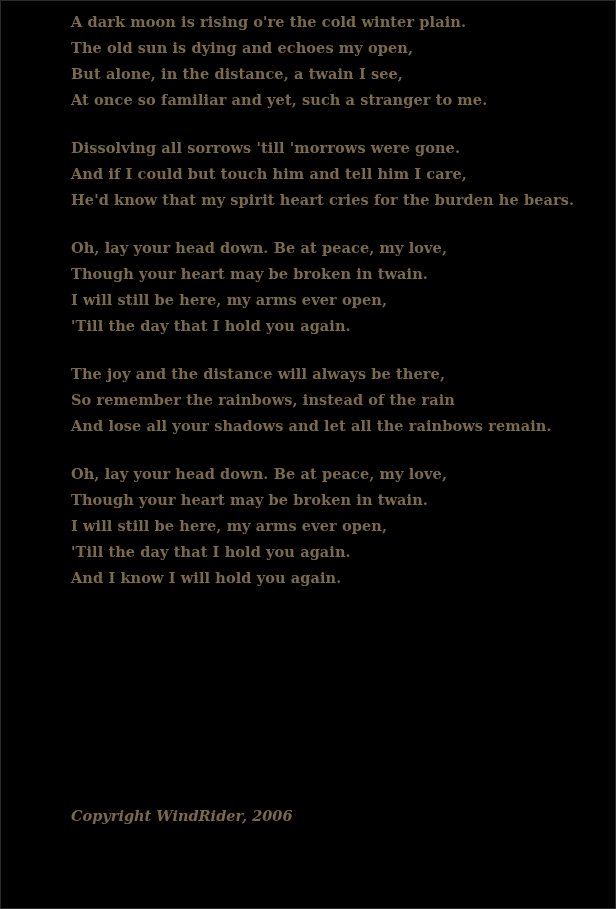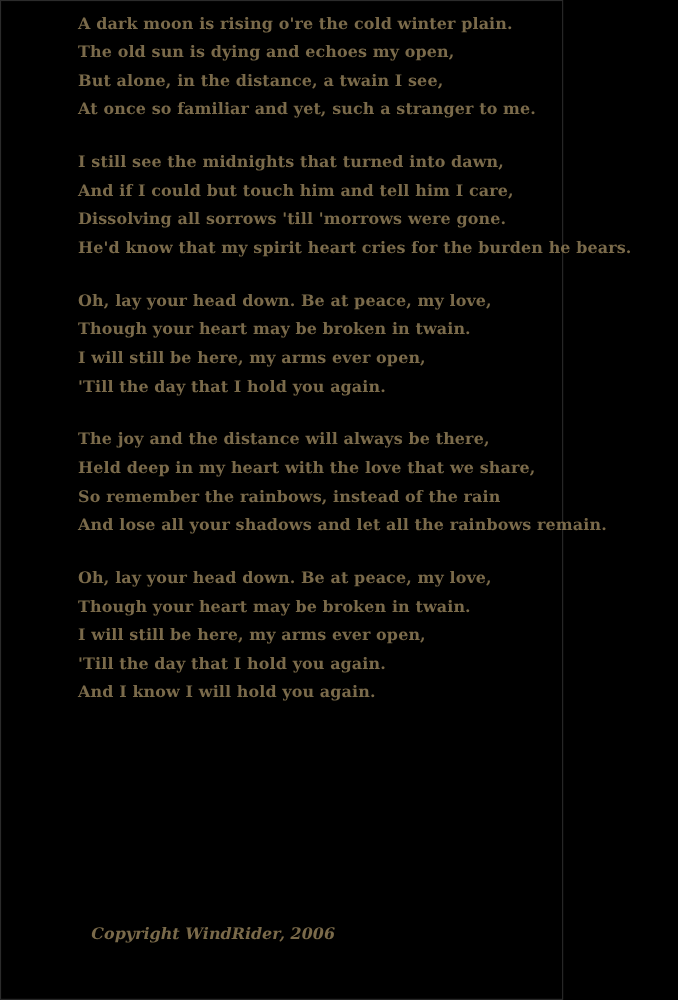--- a/index.html
+++ b/index.html
@@ -8,21 +8,21 @@
   }
   body {
     width: 616px;
     height: 909px;
     background: #000000;
     font-family: "DejaVu Serif", serif;
     overflow: hidden;
   }
   #page {
     position: relative;
-    width: 512px;
+    width: 616px;
     height: 909px;
     box-sizing: border-box;
     border: 1px solid #2b2b2b;
   }
   #poem {
     position: absolute;
     left: 70px;
     top: 8px;
     width: 520px;
   }
@@ -34,61 +34,58 @@
     font-family: "DejaVu Serif", serif;
     font-weight: bold;
     font-size: 14.5px;
     line-height: 26px;
     letter-spacing: 0.1px;
     white-space: pre-wrap;
   }
   #credit {
     position: absolute;
     left: 70px;
-    top: 838px;
+    top: 804px;
     color: #7a6a4a;
     font-family: "DejaVu Serif", serif;
     font-weight: bold;
     font-style: italic;
     font-size: 14.5px;
     line-height: 22px;
-    margin-left: 12px;
   }
 </style>
 </head>
 <body>
 
 <div id="page">
 
   <div id="poem">
 
     <div class="stanza">
       <div class="line">A dark moon is rising o're the cold winter plain.</div>
       <div class="line">The old sun is dying and echoes my open,</div>
       <div class="line">But alone, in the distance, a twain I see,</div>
       <div class="line">At once so familiar and yet, such a stranger to me.</div>
     </div>
 
     <div class="stanza">
-      <div class="line">I still see the midnights that turned into dawn,</div>
+      <div class="line">Dissolving all sorrows 'till 'morrows were gone.</div>
       <div class="line">And if I could but touch him and tell him I care,</div>
-      <div class="line">Dissolving all sorrows 'till 'morrows were gone.</div>
       <div class="line">He'd know that my spirit heart cries for the burden he bears.</div>
     </div>
 
     <div class="stanza">
       <div class="line">Oh, lay your head down. Be at peace, my love,</div>
       <div class="line">Though your heart may be broken in twain.</div>
       <div class="line">I will still be here, my arms ever open,</div>
       <div class="line">'Till the day that I hold you again.</div>
     </div>
 
     <div class="stanza">
       <div class="line">The joy and the distance will always be there,</div>
-      <div class="line">Held deep in my heart with the love that we share,</div>
       <div class="line">So remember the rainbows, instead of the rain</div>
       <div class="line">And lose all your shadows and let all the rainbows remain.</div>
     </div>
 
     <div class="stanza">
       <div class="line">Oh, lay your head down. Be at peace, my love,</div>
       <div class="line">Though your heart may be broken in twain.</div>
       <div class="line">I will still be here, my arms ever open,</div>
       <div class="line">'Till the day that I hold you again.</div>
       <div class="line">And I know I will hold you again.</div>

